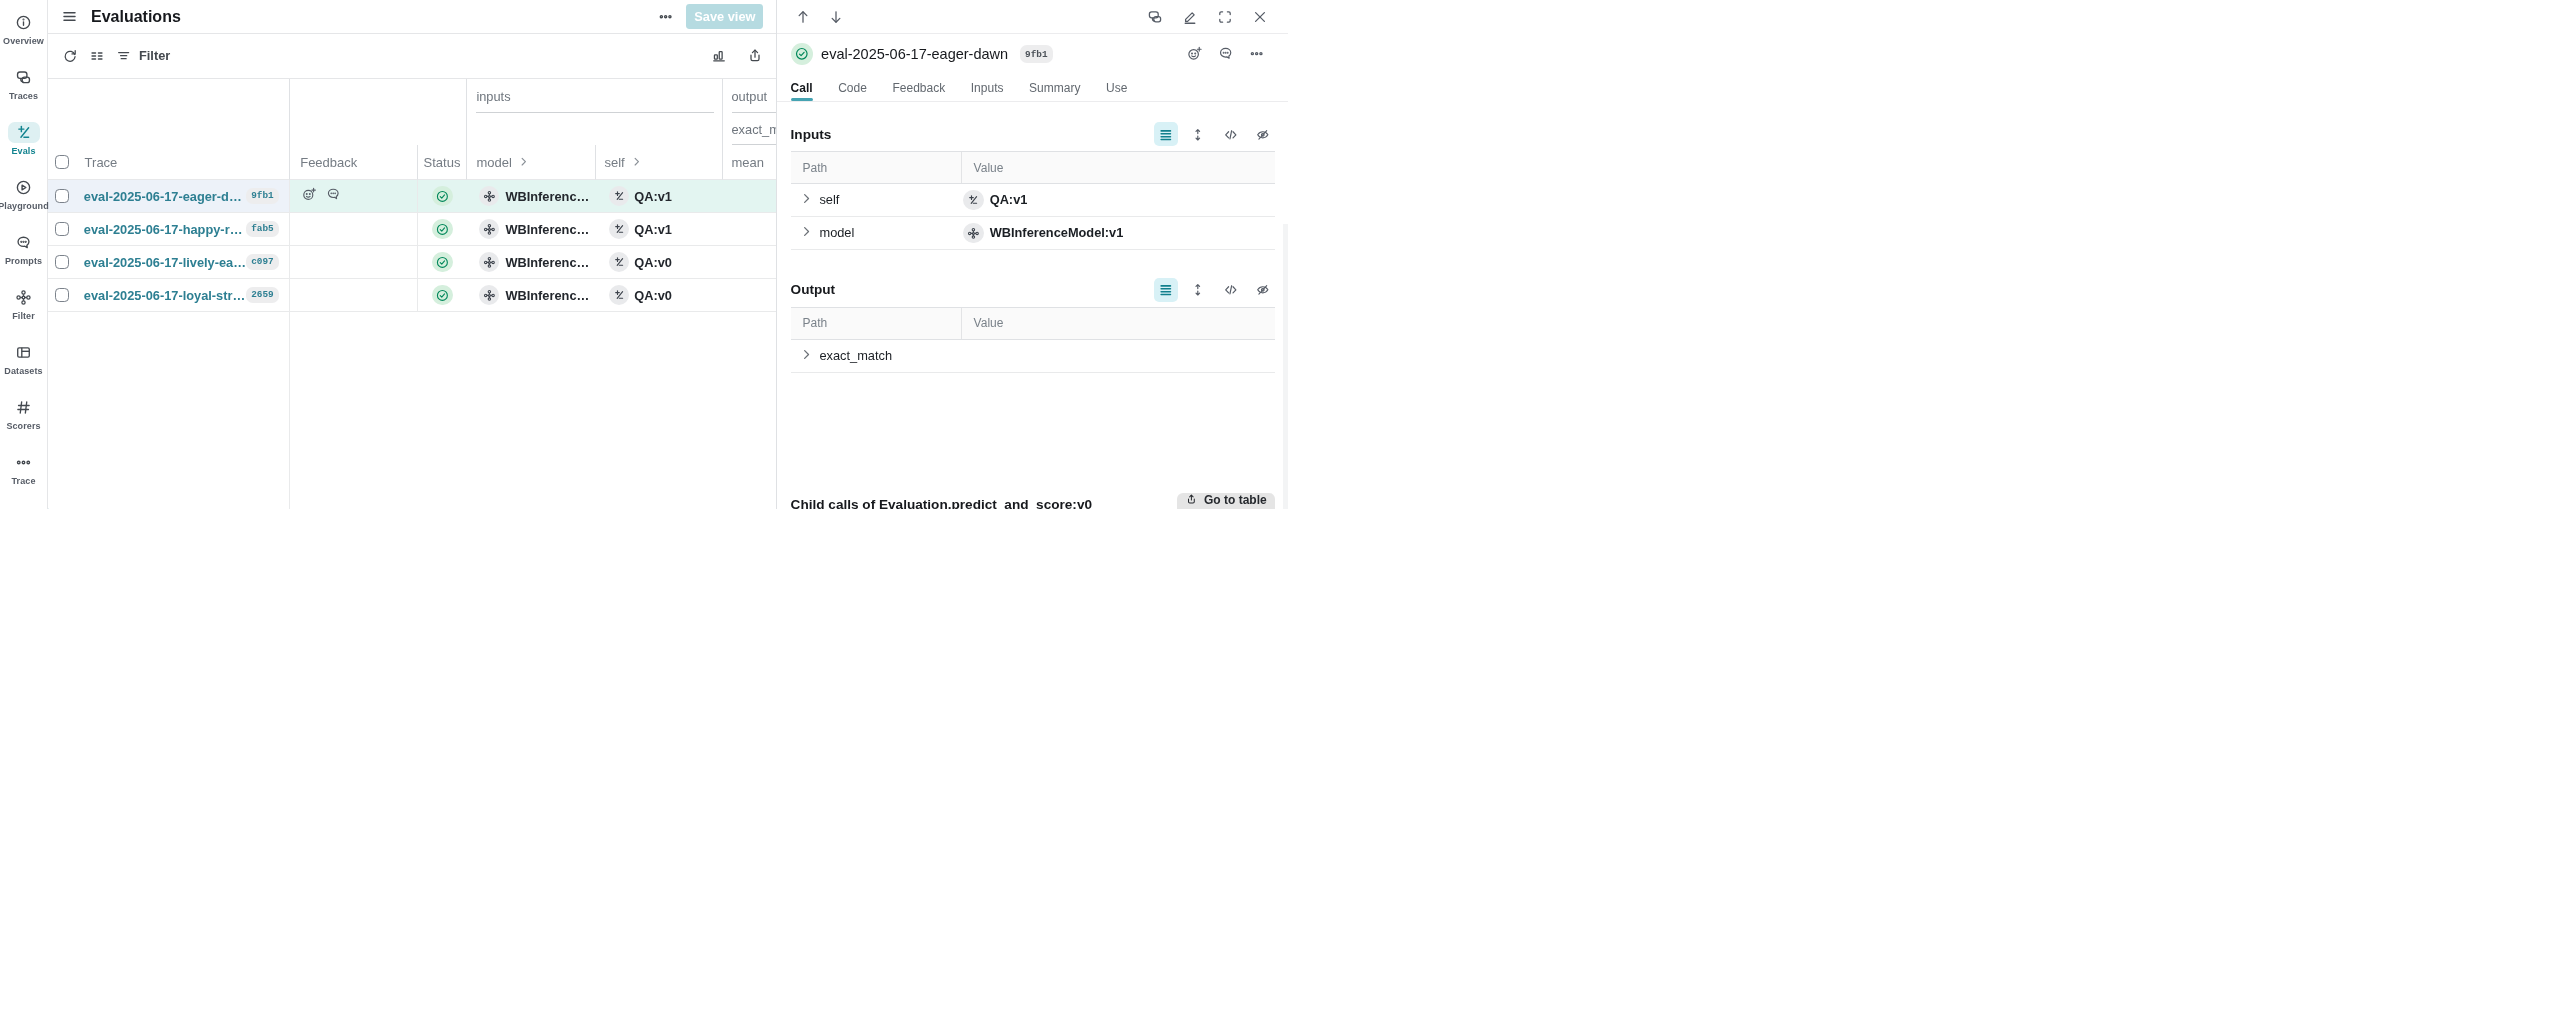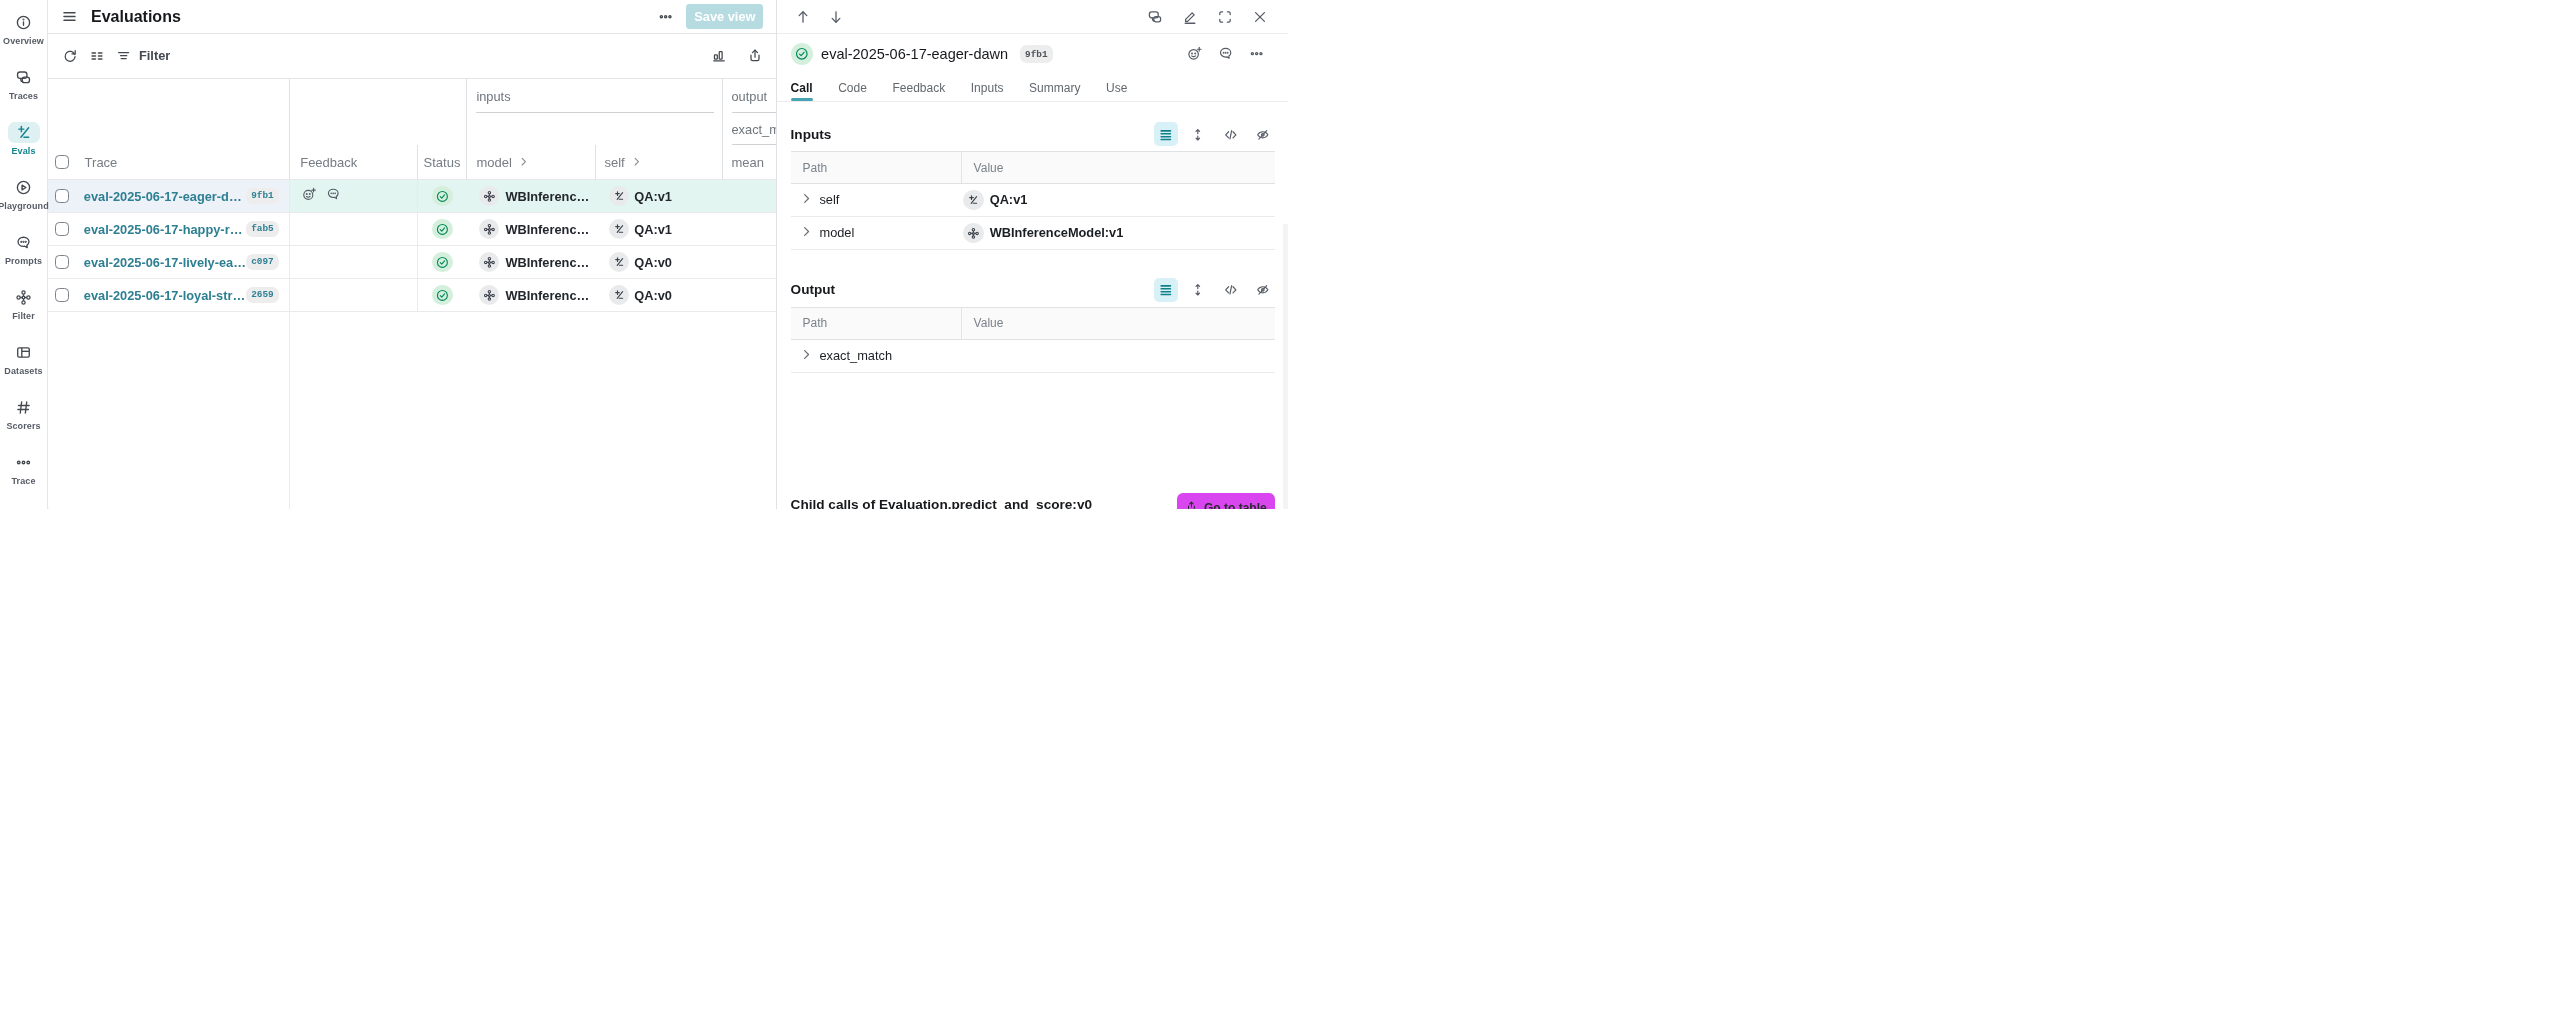--- a/index.html
+++ b/index.html
@@ -120,21 +120,21 @@
     border-bottom:0.9px solid #dfe1e4; }
   .kv-hcell { display:flex; align-items:center; padding-left:12px; color:#7a828a; font-size:12px; }
   .kv-hcell.first { border-right:0.9px solid #e3e4e6; }
   .kv-row { display:grid; grid-template-columns:171px 1fr; height:33px; border-bottom:0.9px solid #e9eaeb; }
   .kv-path { display:flex; align-items:center; padding-left:10.2px; gap:7.7px; font-size:12.8px; color:#1b1f24; }
   .kv-val { display:flex; align-items:center; gap:6px; font-size:12.8px; font-weight:700; color:#1b1f24; padding-left:1.7px; }
 
   .child-calls { position:absolute; left:13.6px; right:12.8px; top:371px; height:22px;
     display:flex; align-items:center; }
   .child-title { font-size:13.6px; font-weight:700; color:#17191d; }
-  .go-btn { margin-left:auto; display:flex; align-items:flex-end; gap:6px; background:#d946ef;
+  .go-btn { margin-left:auto; display:flex; align-items:flex-start; gap:6px; background:#e5e5e5;
     border:none; border-radius:6px; height:22px; padding:0 8.5px; font-family:inherit;
     font-size:12px; font-weight:700; color:#26292e; cursor:pointer; }
   .bottom-line { position:absolute; left:13.6px; right:12.8px; top:404px; border-top:0.9px solid #e5e6e8; }
   .scrolltrack { position:absolute; right:0; top:102px; bottom:0; width:5.1px; background:#f3f4f5; }
 </style>
 </head>
 <body>
 
 <div class="app">
 

